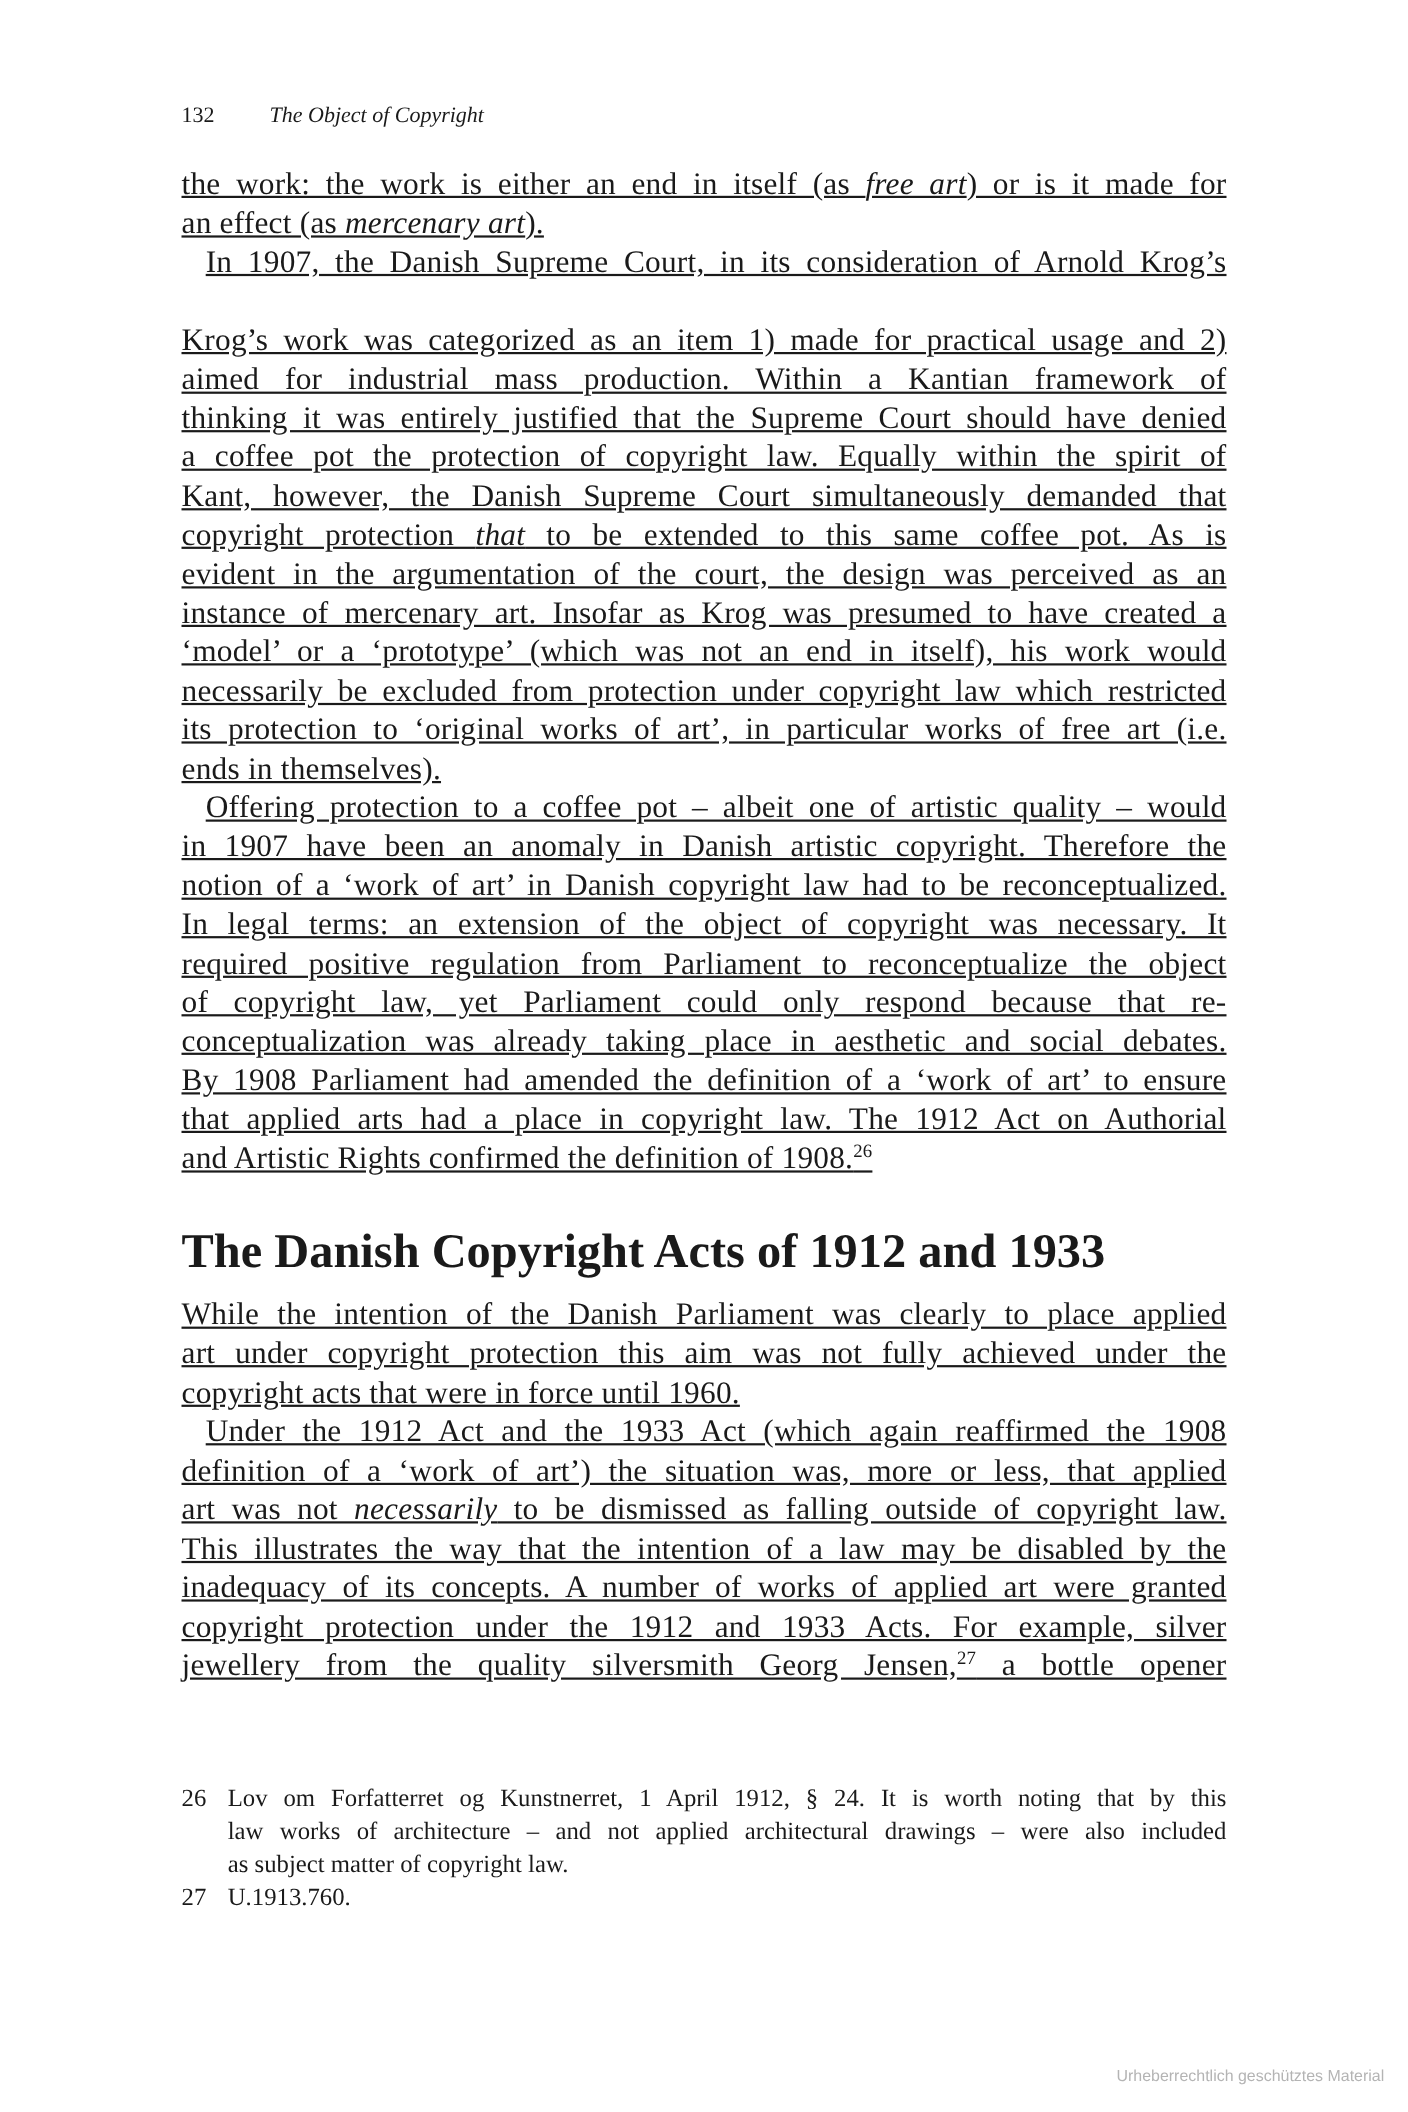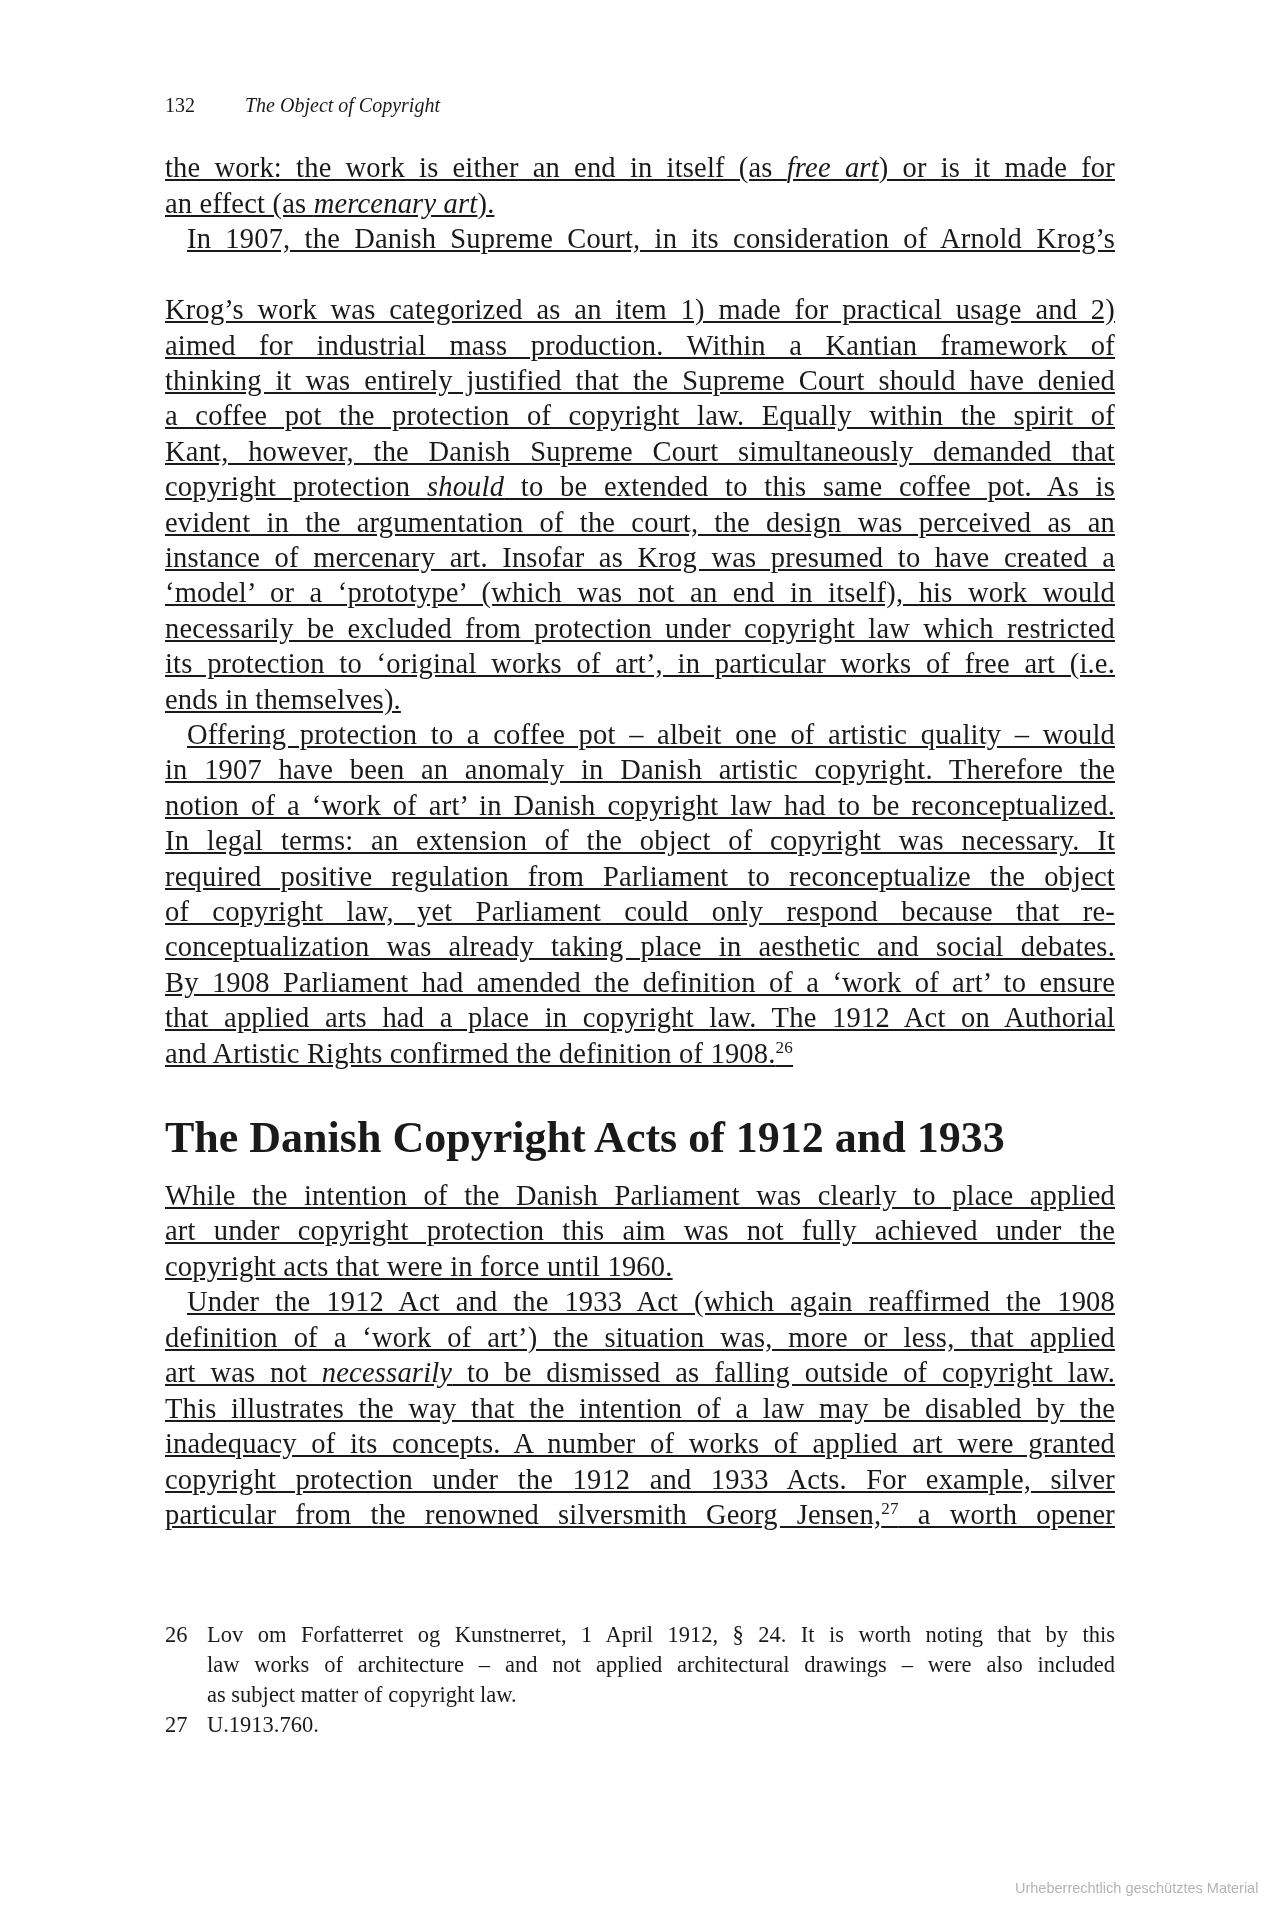--- a/index.html
+++ b/index.html
@@ -30,21 +30,21 @@
   </div>
 
   <div class="line" style="top:150px"><span>the work: the work is either an end in itself (as </span><i>free art</i><span>) or is it made for</span></div>
   <div class="line last" style="top:186px"><span>an effect (as </span><i>mercenary art</i><span>).</span></div>
   <div class="line indent" style="top:221px">In 1907, the Danish Supreme Court, in its consideration of Arnold Krog’s</div>
   <div class="line" style="top:292px">Krog’s work was categorized as an item 1) made for practical usage and 2)</div>
   <div class="line" style="top:328px">aimed for industrial mass production. Within a Kantian framework of</div>
   <div class="line" style="top:398px">a coffee pot the protection of copyright law. Equally within the spirit of</div>
   <div class="line" style="top:363px">thinking it was entirely justified that the Supreme Court should have denied</div>
   <div class="line" style="top:434px">Kant, however, the Danish Supreme Court simultaneously demanded that</div>
-  <div class="line" style="top:469px"><span>copyright protection </span><i>should</i><span> to be extended to this same coffee pot. As is</span></div>
+  <div class="line" style="top:469px"><span>copyright protection </span><i>that</i><span> to be extended to this same coffee pot. As is</span></div>
   <div class="line" style="top:505px">evident in the argumentation of the court, the design was perceived as an</div>
   <div class="line" style="top:540px">instance of mercenary art. Insofar as Krog was presumed to have created a</div>
   <div class="line" style="top:575px">‘model’ or a ‘prototype’ (which was not an end in itself), his work would</div>
   <div class="line" style="top:611px">necessarily be excluded from protection under copyright law which restricted</div>
   <div class="line" style="top:646px">its protection to ‘original works of art’, in particular works of free art (i.e.</div>
   <div class="line last" style="top:682px">ends in themselves).</div>
   <div class="line indent" style="top:717px">Offering protection to a coffee pot – albeit one of artistic quality – would</div>
   <div class="line" style="top:752px">in 1907 have been an anomaly in Danish artistic copyright. Therefore the</div>
   <div class="line" style="top:788px">notion of a ‘work of art’ in Danish copyright law had to be reconceptualized.</div>
   <div class="line" style="top:823px">In legal terms: an extension of the object of copyright was necessary. It</div>
@@ -59,21 +59,21 @@
 
   <div class="line" style="top:1178px">While the intention of the Danish Parliament was clearly to place applied</div>
   <div class="line" style="top:1213px">art under copyright protection this aim was not fully achieved under the</div>
   <div class="line last" style="top:1249px">copyright acts that were in force until 1960.</div>
   <div class="line indent" style="top:1284px">Under the 1912 Act and the 1933 Act (which again reaffirmed the 1908</div>
   <div class="line" style="top:1320px">definition of a ‘work of art’) the situation was, more or less, that applied</div>
   <div class="line" style="top:1355px"><span>art was not </span><i>necessarily</i><span> to be dismissed as falling outside of copyright law.</span></div>
   <div class="line" style="top:1391px">This illustrates the way that the intention of a law may be disabled by the</div>
   <div class="line" style="top:1426px">inadequacy of its concepts. A number of works of applied art were granted</div>
   <div class="line" style="top:1462px">copyright protection under the 1912 and 1933 Acts. For example, silver</div>
-  <div class="line" style="top:1497px"><span>particular from the renowned silversmith Georg Jensen,</span><sup>27</sup><span> a worth opener</span></div>
+  <div class="line" style="top:1497px"><span>jewellery from the quality silversmith Georg Jensen,</span><sup>27</sup><span> a bottle opener</span></div>
 
   <div class="fn" style="top:1620px">
     <span class="fnum">26</span>
     <span class="ftext">Lov om Forfatterret og Kunstnerret, 1 April 1912, § 24. It is worth noting that by this</span>
   </div>
   <div class="fn" style="top:1650px">
     <span class="ftext">law works of architecture – and not applied architectural drawings – were also included</span>
   </div>
   <div class="fn last" style="top:1680px">
     <span class="ftext">as subject matter of copyright law.</span>

